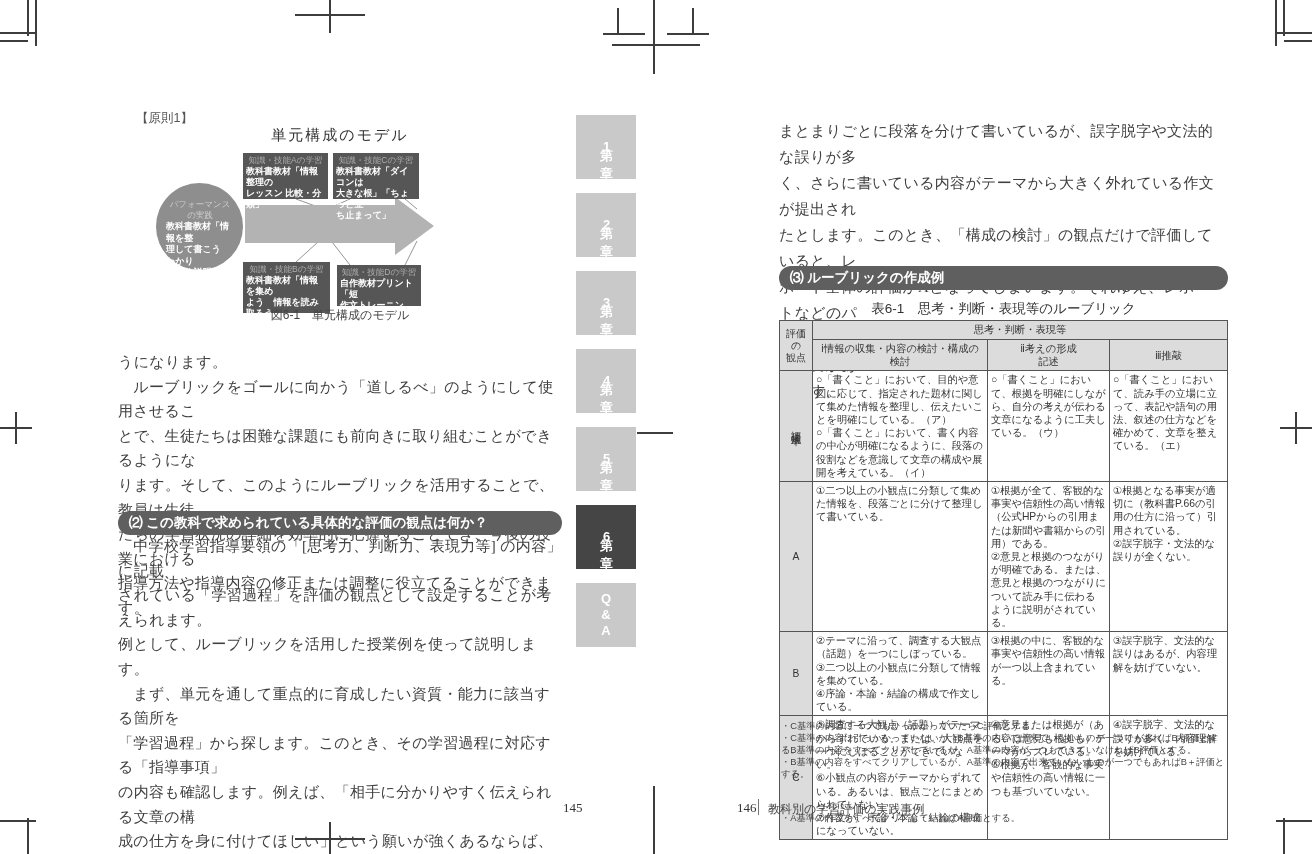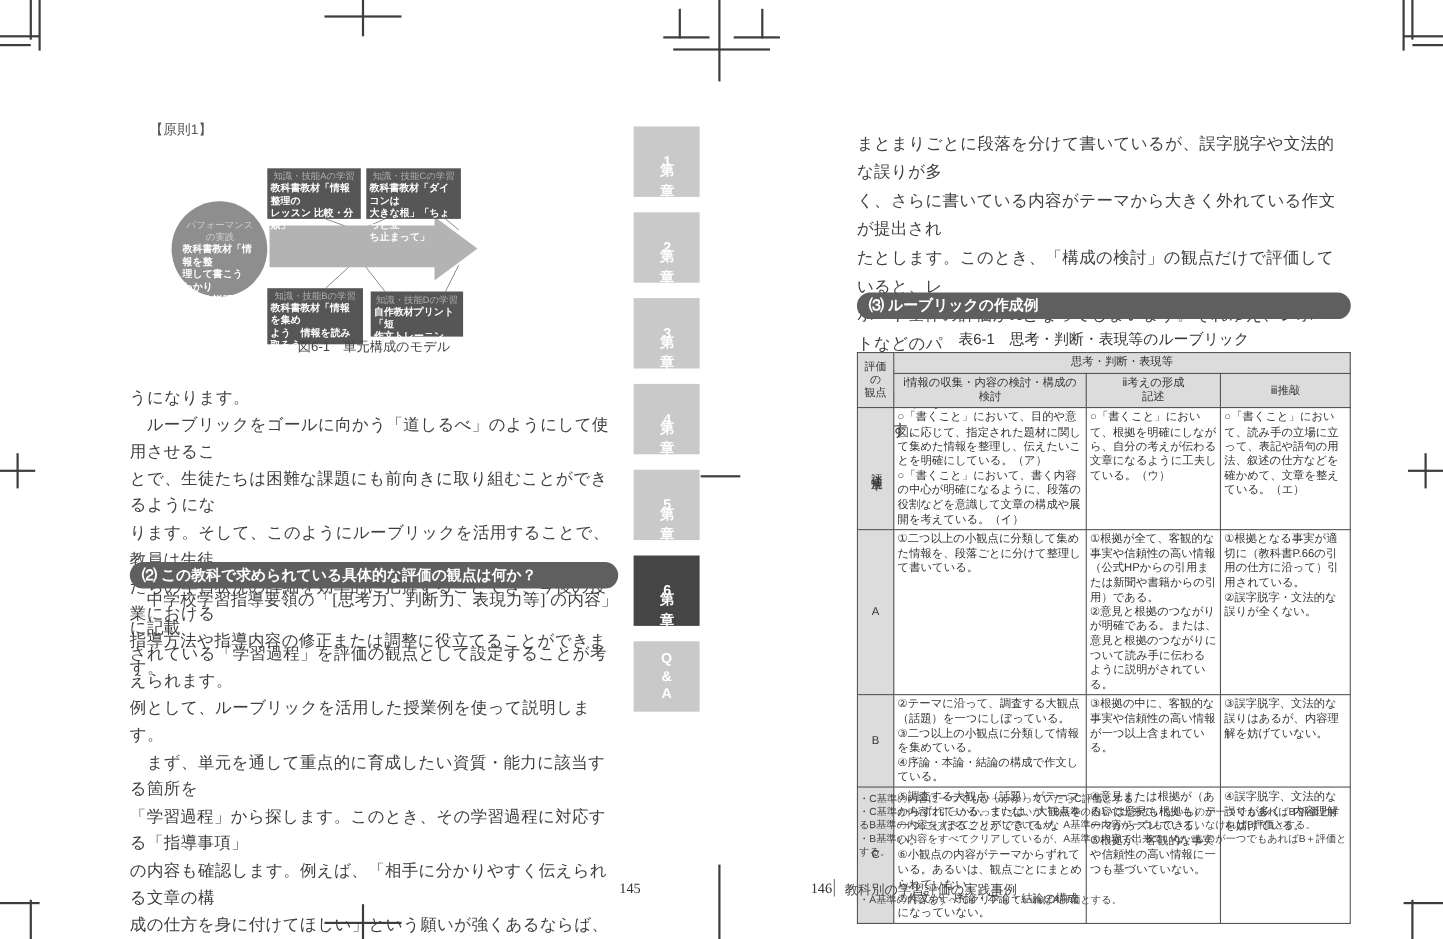--- a/index.html
+++ b/index.html
@@ -87,20 +87,21 @@
   <div class="mark" style="left:329px;top:822px;width:2px;height:32px"></div>
   <div class="mark" style="left:27px;top:818px;width:2px;height:36px"></div>
   <div class="mark" style="left:0;top:820px;width:36px;height:2px"></div>
   <div class="mark" style="left:1283px;top:818px;width:2px;height:36px"></div>
   <div class="mark" style="left:1276px;top:820px;width:36px;height:2px"></div>
 </div>
 
 <div class="abs sans" style="left:136px;top:110px;font-size:12.5px;color:#555;">【原則1】</div>
 
 <div id="diagram">
+  <div class="abs sans" style="left:0;top:4px;width:444px;text-align:center;font-size:15px;letter-spacing:2px;color:#333;">単元構成のモデル</div>
 
   <svg class="abs" style="left:0;top:0;" width="444" height="200" viewBox="0 0 444 200">
     <line x1="178" y1="77" x2="200" y2="85" stroke="#8a8a8a" stroke-width="0.9"></line>
     <line x1="232" y1="77" x2="214" y2="85" stroke="#8a8a8a" stroke-width="0.9"></line>
     <line x1="287" y1="77" x2="299" y2="87" stroke="#8a8a8a" stroke-width="0.9"></line>
     <line x1="178" y1="140" x2="200" y2="120" stroke="#8a8a8a" stroke-width="0.9"></line>
     <line x1="232" y1="143" x2="214" y2="120" stroke="#8a8a8a" stroke-width="0.9"></line>
     <line x1="287" y1="143" x2="299" y2="119" stroke="#8a8a8a" stroke-width="0.9"></line>
     <polygon points="127,83 277,83 277,75 316,104 277,133 277,121 127,121" fill="var(--c-arrow)"></polygon>
   </svg>

